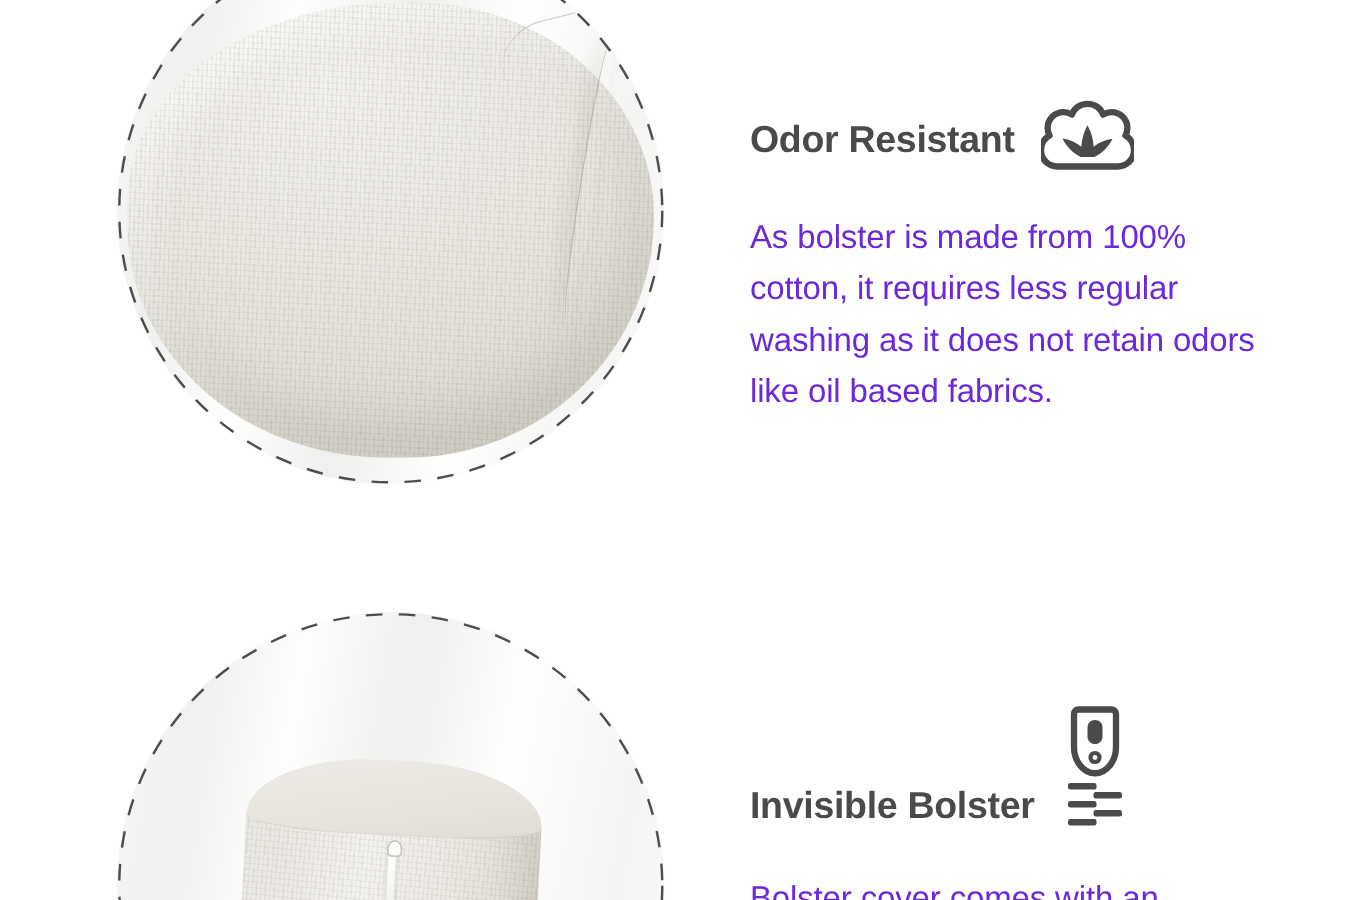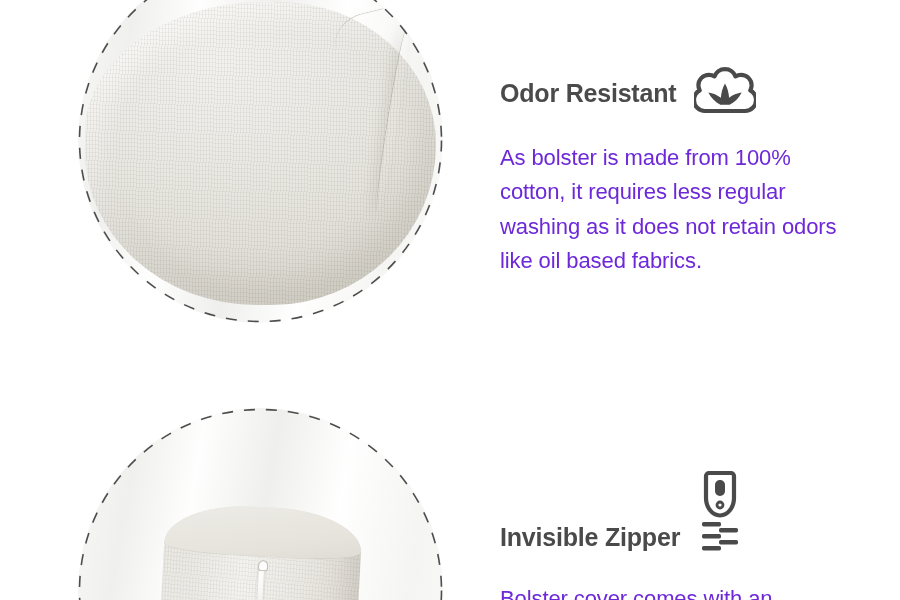--- a/index.html
+++ b/index.html
@@ -198,21 +198,21 @@
     </div>
     <div class="dash-ring">
       <svg viewBox="0 0 365 365" preserveAspectRatio="none" aria-hidden="true">
         <circle cx="182.5" cy="182.5" r="181" fill="none" stroke="#4d4d4d" stroke-width="1.6" stroke-dasharray="11 11" stroke-linecap="butt"></circle>
       </svg>
     </div>
   </div>
 
   <div class="feature" style="left:500px; top:512px;">
     <div class="feature-head">
-      <div class="feature-title">Invisible Zipper</div>
+      <div class="feature-title">Invisible Bolster</div>
       <span class="feature-icon" style="margin-top:-42px;">
         <svg width="44" height="92" viewBox="0 0 44 92" aria-hidden="true">
 
           <path d="M11 3 h22 a3 3 0 0 1 3 3 v22
                    c0 9.5-6.3 17.5-14 17.5
                    S8 37.5 8 28 V6 a3 3 0 0 1 3-3 Z" fill="none" stroke="#4a4a4a" stroke-width="4.2" stroke-linejoin="round"></path>
 
           <path d="M22 10 c3 0 5 2.2 5 5.2 v5.6
                    c0 3-2 5.2-5 5.2 s-5-2.2-5-5.2 v-5.6
                    C17 12.2 19 10 22 10 Z" fill="#4a4a4a"></path>

